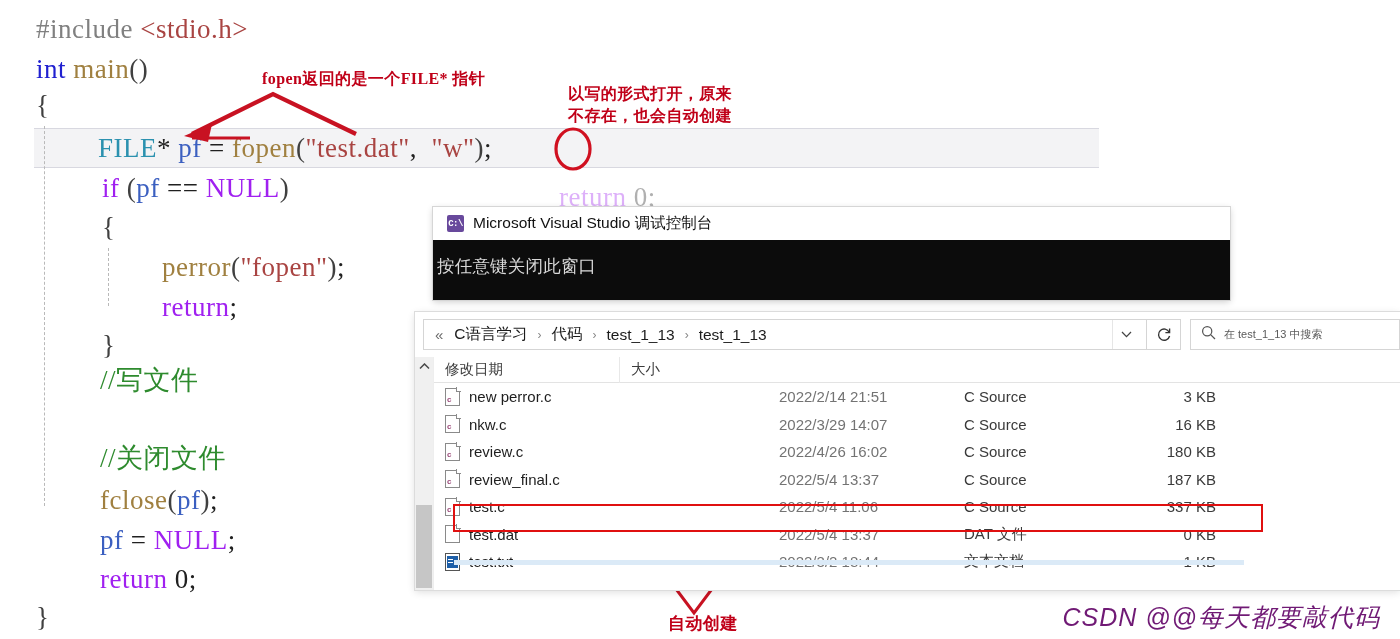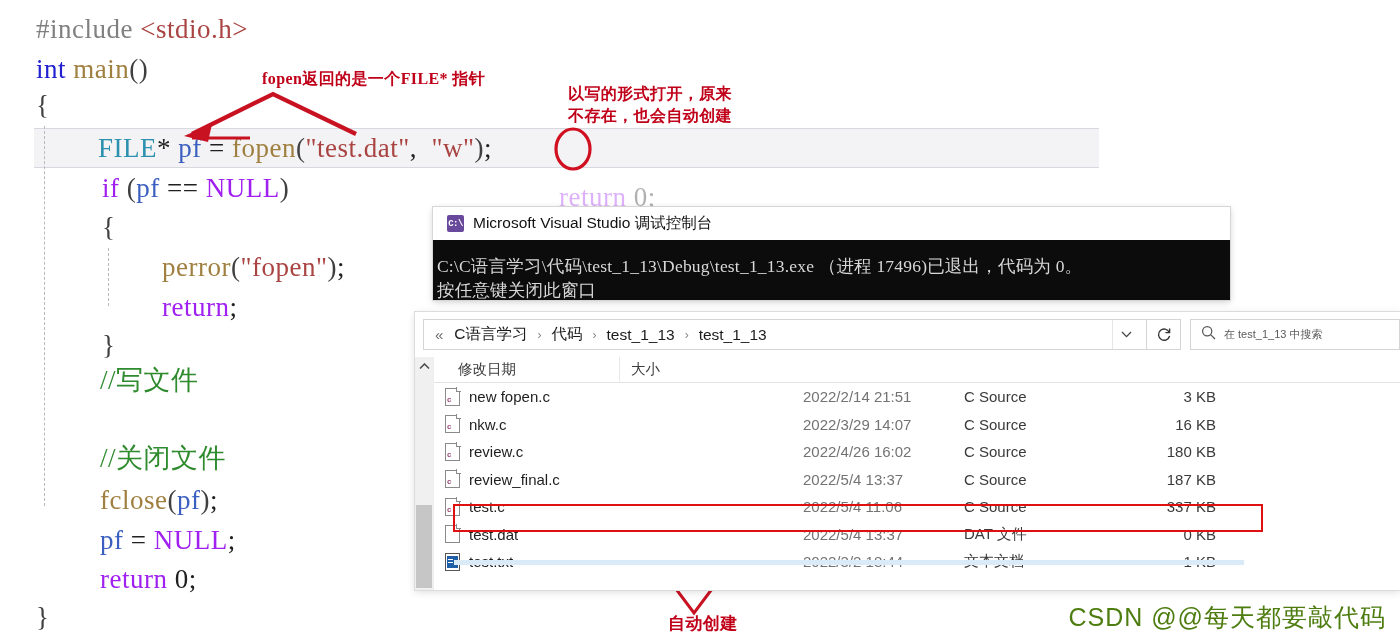--- a/index.html
+++ b/index.html
@@ -230,21 +230,21 @@
     white-space: nowrap;
     padding-left: 11px;
     position: relative;
     height: 26px;
     display: flex;
     align-items: center;
   }
   .col-head + .col-head { border-left: 1px solid #e8e8e8; }
 
   .c-name { width: 345px; }
-  .c-date { width: 185px; padding-left: 24px; }
+  .c-date { width: 185px; }
   .c-type { width: 150px; }
   .c-size { width: 120px; }
 
   .file-row {
     display: flex;
     align-items: center;
     height: 27.5px;
     position: relative;
   }
   .cell {
@@ -315,25 +315,26 @@
 
   
   #arrow-ptr, #arrow-down, #circle-w, #underline-pf {
     position: absolute;
     pointer-events: none;
   }
 
   
   #watermark {
     position: absolute;
-    right: 14px; bottom: 5px;
+    right: 20px; bottom: 5px;
     font-size: 25px;
-    color: #4d7c0f;
+    color: #701a75;
     white-space: nowrap;
     letter-spacing: 1px;
+    font-style: italic;
   }
 </style>
 </head>
 <body>
 
 <div id="code-layer">
 
   <div class="hl-line"></div>
 
   <div class="guide" style="left:28px; top:126px; height:380px;"></div>
@@ -389,21 +390,20 @@
 <div class="annot" id="annot-ptr">fopen返回的是一个FILE* 指针</div>
 <div class="annot" id="annot-mode"><span>以写的形式打开，原来</span><br><span>不存在，也会自动创建</span></div>
 <div class="annot" id="annot-auto">自动创建</div>
 
 <div id="console-window">
   <div id="console-titlebar">
     <div id="console-icon">C:\</div>
     <div id="console-title">Microsoft Visual Studio 调试控制台</div>
   </div>
   <div id="console-body">
-    <div class="console-line">C:\C语言学习\代码\test_1_13\Debug\test_1_13.exe （进程 17496)已退出，代码为 0。</div>
     <div class="console-line">按任意键关闭此窗口</div>
   </div>
 </div>
 
 <div id="explorer">
 
   <div id="explorer-addressbar">
     <div id="breadcrumb">
       <span class="crumb-chevlead">«</span>
       <span class="crumb">C语言学习</span>
@@ -453,21 +453,21 @@
       </div>
 
       <div id="rows-container">
           <div class="file-row">
             <div class="cell c-name">
               <span class="ficon">
                 <span class="page"></span>
                 <span class="fold"></span>
                 <span class="cmark">c</span>
               </span>
-              <span>new fopen.c</span>
+              <span>new perror.c</span>
             </div>
             <div class="cell c-date">2022/2/14 21:51</div>
             <div class="cell c-type">C Source</div>
             <div class="cell c-size">3 KB</div>
           </div>
           <div class="file-row">
             <div class="cell c-name">
               <span class="ficon">
                 <span class="page"></span>
                 <span class="fold"></span>

